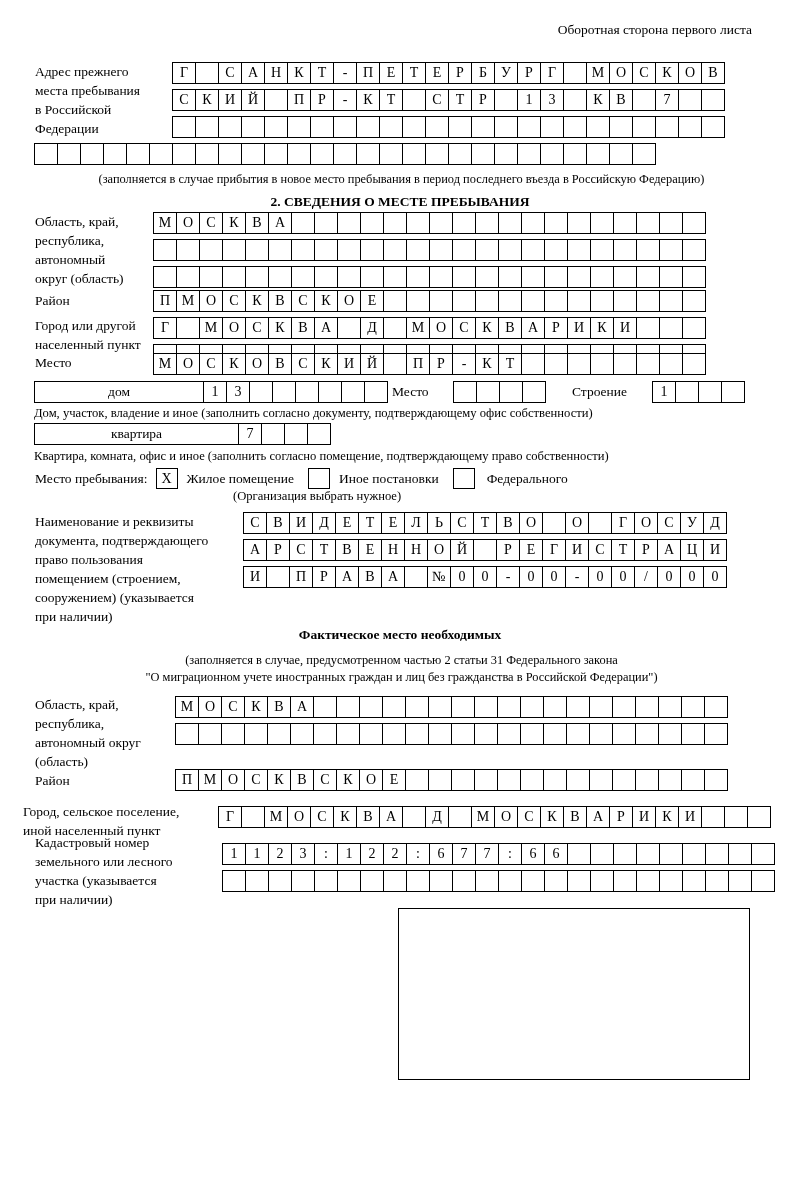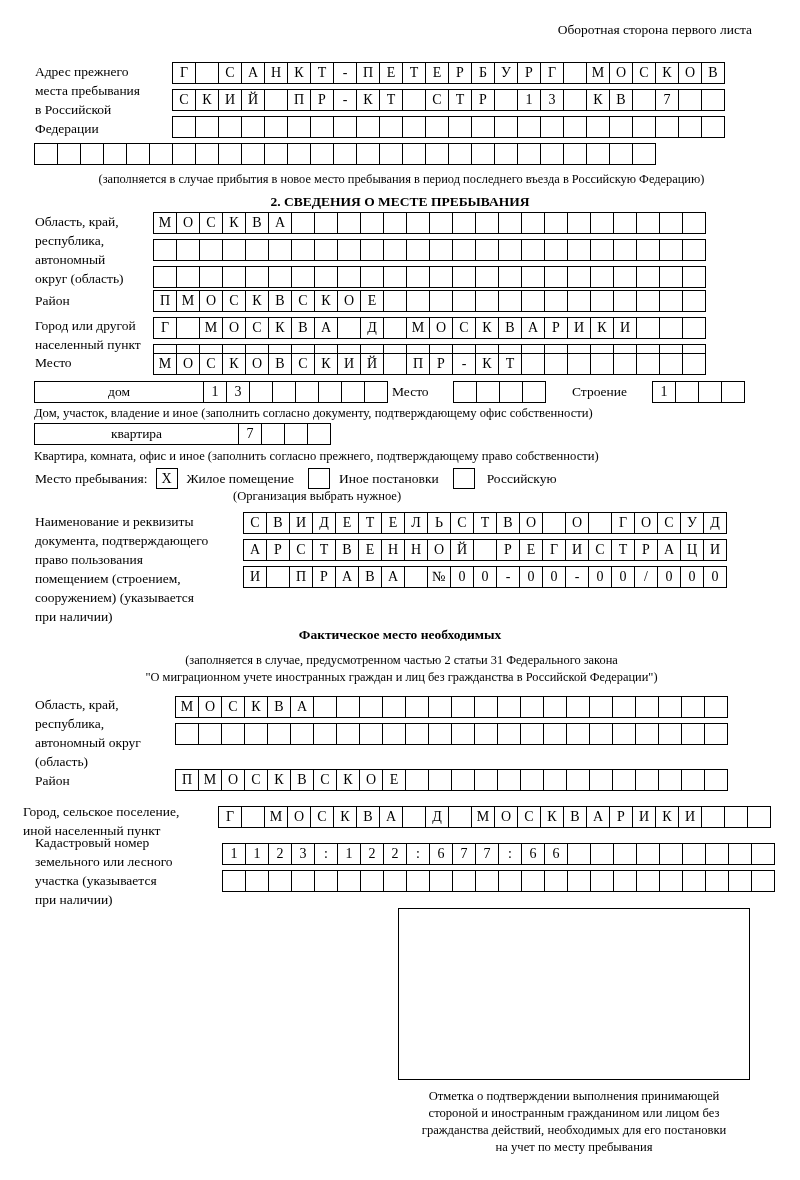--- a/index.html
+++ b/index.html
@@ -446,30 +446,30 @@
 
   <div class="lbl small" style="left:34px; top:404px;">Дом, участок, владение и иное (заполнить согласно документу, подтверждающему офис собственности)</div>
 
   <div class="labelbox" style="position:absolute; left:34px; top:423px; width:205px;">квартира</div>
   <div class="boxrow" id="s2-flat" style="left:238px; top:423px;">
       <div class="cell" style="width: 24px;">7</div>
       <div class="cell" style="width: 24px;"></div>
       <div class="cell" style="width: 24px;"></div>
       <div class="cell" style="width: 24px;"></div>
     </div>
-  <div class="lbl small" style="left:34px; top:447px;">Квартира, комната, офис и иное (заполнить согласно прежнего, подтверждающему право собственности)</div>
+  <div class="lbl small" style="left:34px; top:447px;">Квартира, комната, офис и иное (заполнить согласно помещение, подтверждающему право собственности)</div>
 
   <div class="checkrow" style="left:35px; top:468px;">
     <span>Место пребывания:</span>
     <span class="checkbox" style="margin-left:8px;">X</span>
     <span style="margin-left:9px;">Жилое помещение</span>
     <span class="checkbox" style="margin-left:14px;"></span>
     <span style="margin-left:9px;">Иное постановки</span>
     <span class="checkbox" style="margin-left:14px;"></span>
-    <span style="margin-left:12px;">Российскую</span>
+    <span style="margin-left:12px;">Федерального</span>
   </div>
   <div class="lbl small" style="left:233px; top:487px;">(Организация выбрать нужное)</div>
 
   <div class="lbl" style="left:35px; top:512px;">Наименование и реквизиты
 документа, подтверждающего
 право пользования
 помещением (строением,
 сооружением) (указывается
 при наличии)</div>
   <div class="boxrow" id="s2-doc-0" style="left:243px; top:512px;">
@@ -711,18 +711,14 @@
       <div class="cell" style="width: 24px;"></div>
       <div class="cell" style="width: 24px;"></div>
       <div class="cell" style="width: 24px;"></div>
       <div class="cell" style="width: 24px;"></div>
       <div class="cell" style="width: 24px;"></div>
       <div class="cell" style="width: 24px;"></div>
       <div class="cell" style="width: 24px;"></div>
     </div>
 
   <div class="bigbox" style="left:398px; top:908px; width:352px; height:172px;"></div>
-  <div class="footnote" style="left:378px; top:1088px; width:392px;">Отметка о подтверждении выполнения принимающей
-стороной и иностранным гражданином или лицом без
-гражданства действий, необходимых для его постановки
-на учет по месту пребывания</div>
 
 </div>
 
 </body></html>

